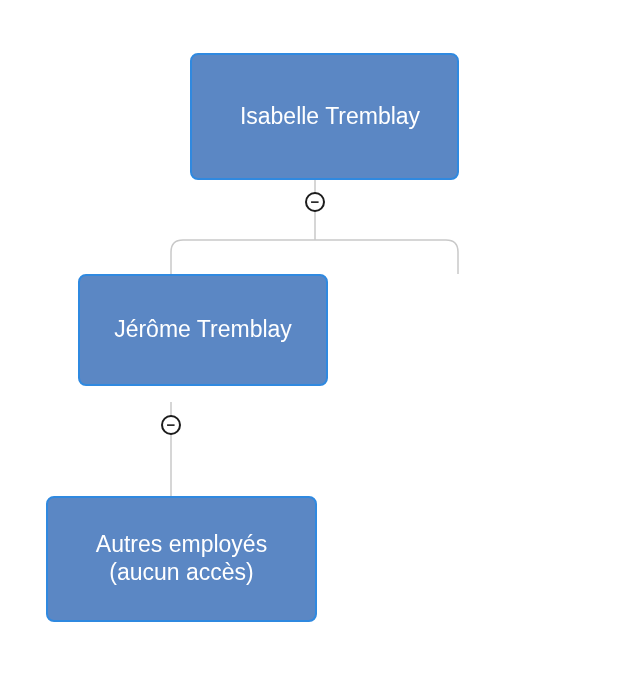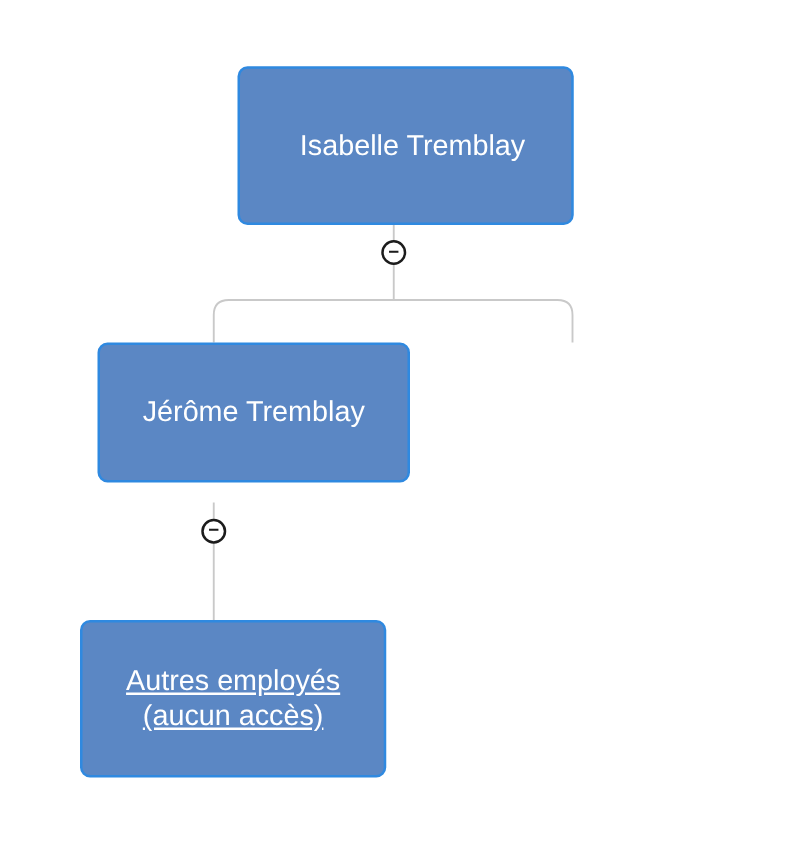--- a/index.html
+++ b/index.html
@@ -42,21 +42,21 @@
     justify-content: center;
     text-align: center;
     font-size: 23px;
     line-height: 1.2;
     padding: 0 10px;
     cursor: pointer;
   }
   #node-root   { left: 190px; top: 53px;  width: 269px; height: 127px; padding-left: 21px; }
   #node-jerome { left: 46px;  top: 274px; width: 250px; height: 112px; margin-left: 32px; }
   #node-simon  { left: 333px; top: 274px; width: 250px; height: 128px; }
-  #node-autres { left: 64px;  top: 496px; width: 245px; height: 126px; text-decoration: underline; }
+  #node-autres { left: 46px;  top: 496px; width: 271px; height: 126px; }
   .toggle {
     position: absolute;
     box-sizing: border-box;
     width: 20px;
     height: 20px;
     border-radius: 50%;
     background: var(--toggle-fill, #ffffff);
     border: 2px solid var(--toggle-border, #1c1c1c);
     display: flex;
     align-items: center;

